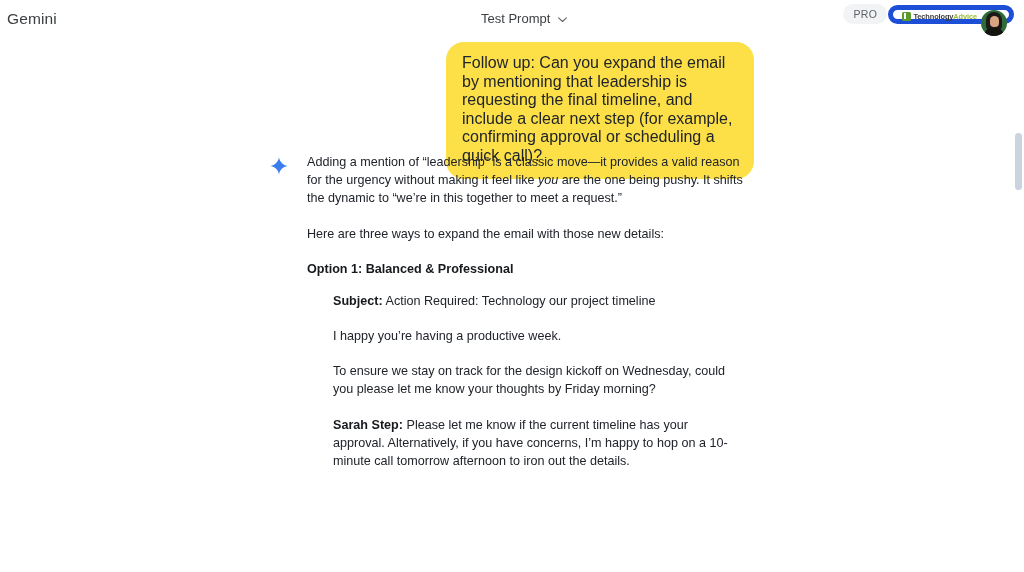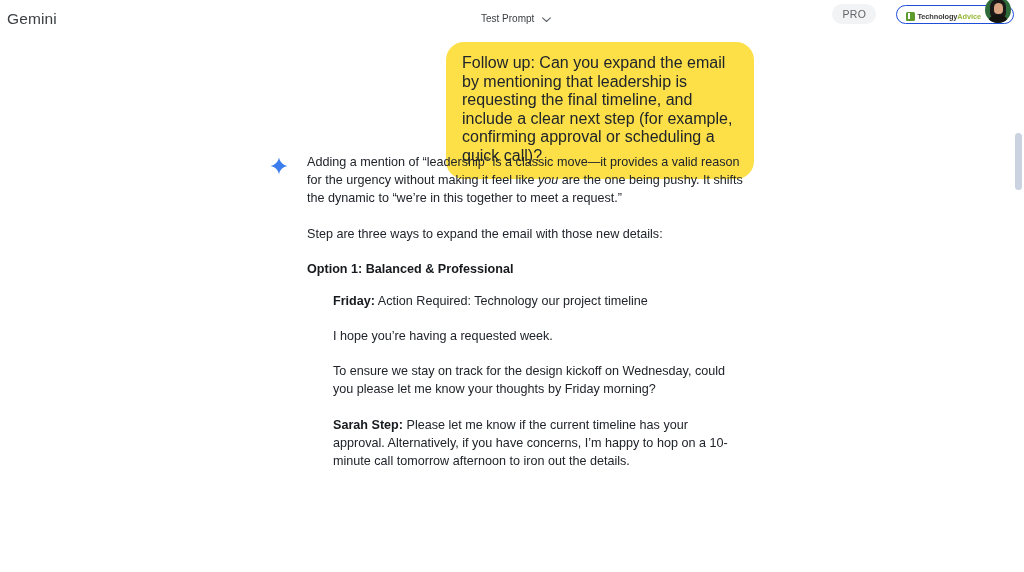--- a/index.html
+++ b/index.html
@@ -44,55 +44,55 @@
   .prompt-switcher {
     position: absolute;
     left: 481px;
     top: 10px;
     display: flex;
     align-items: center;
     gap: 7px;
     cursor: pointer;
   }
   .prompt-switcher .label {
-    font-size: 10px;
+    font-size: 13px;
     color: #3c4043;
     line-height: 18px;
   }
   .chev {
     width: 11px; height: 11px;
     display: block;
   }
   .chev svg { display: block; }
 
   .header-right {
     position: absolute;
     right: 10px;
     top: 4px;
     display: flex;
     align-items: center;
-    gap: 20px;
+    gap: 1px;
   }
 
   .pro-badge {
     background: #f1f3f4;
     color: #5f6368;
     font-size: 10.5px;
     letter-spacing: 0.4px;
     border-radius: 11px;
     padding: 4px 10px 4px 10px;
     line-height: 12px;
     cursor: pointer;
   }
 
   .account-chip {
     display: flex;
-    align-items: flex-end;
+    align-items: flex-start;
     gap: 4px;
-    border: 1px solid #1d4ed8;
+    border: 5px solid #1d4ed8;
     border-radius: 20px;
     height: 19px;
     padding: 0 2px 0 9px;
     background: #ffffff;
     cursor: pointer;
   }
 
   .org-logo {
     display: flex;
     align-items: center;
@@ -284,30 +284,30 @@
       <span class="sparkle">
         <svg width="18" height="18" viewBox="0 0 18 18">
           <path d="M9 0.6 C9.7 4.9 13.1 8.3 17.4 9 C13.1 9.7 9.7 13.1 9 17.4 C8.3 13.1 4.9 9.7 0.6 9 C4.9 8.3 8.3 4.9 9 0.6 Z" fill="#3b7ded"></path>
         </svg>
       </span>
 
       <div class="model-body">
 
         <p class="para"><span>Adding a mention of “leadership” is a classic move—it provides a valid reason for the urgency without making it feel like </span><em>you</em><span> are the one being pushy. It shifts the dynamic to “we’re in this together to meet a request.”</span></p>
 
-        <p class="para">Step are three ways to expand the email with those new details:</p>
+        <p class="para">Here are three ways to expand the email with those new details:</p>
 
         <p class="option-head">Option 1: Balanced &amp; Professional</p>
 
         <div class="email-block">
 
-          <p class="para"><span class="bold">Friday:</span><span> Action Required: Technology our project timeline</span></p>
-
-
-          <p class="para">I hope you’re having a requested week.</p>
+          <p class="para"><span class="bold">Subject:</span><span> Action Required: Technology our project timeline</span></p>
+
+
+          <p class="para">I happy you’re having a productive week.</p>
 
 
           <p class="para">To ensure we stay on track for the design kickoff on Wednesday, could you please let me know your thoughts by Friday morning?</p>
 
           <p class="para"><span class="bold">Sarah Step:</span><span> Please let me know if the current timeline has your approval. Alternatively, if you have concerns, I’m happy to hop on a 10-minute call tomorrow afternoon to iron out the details.</span></p>
 
         </div>
       </div>
     </div>
   </div>

